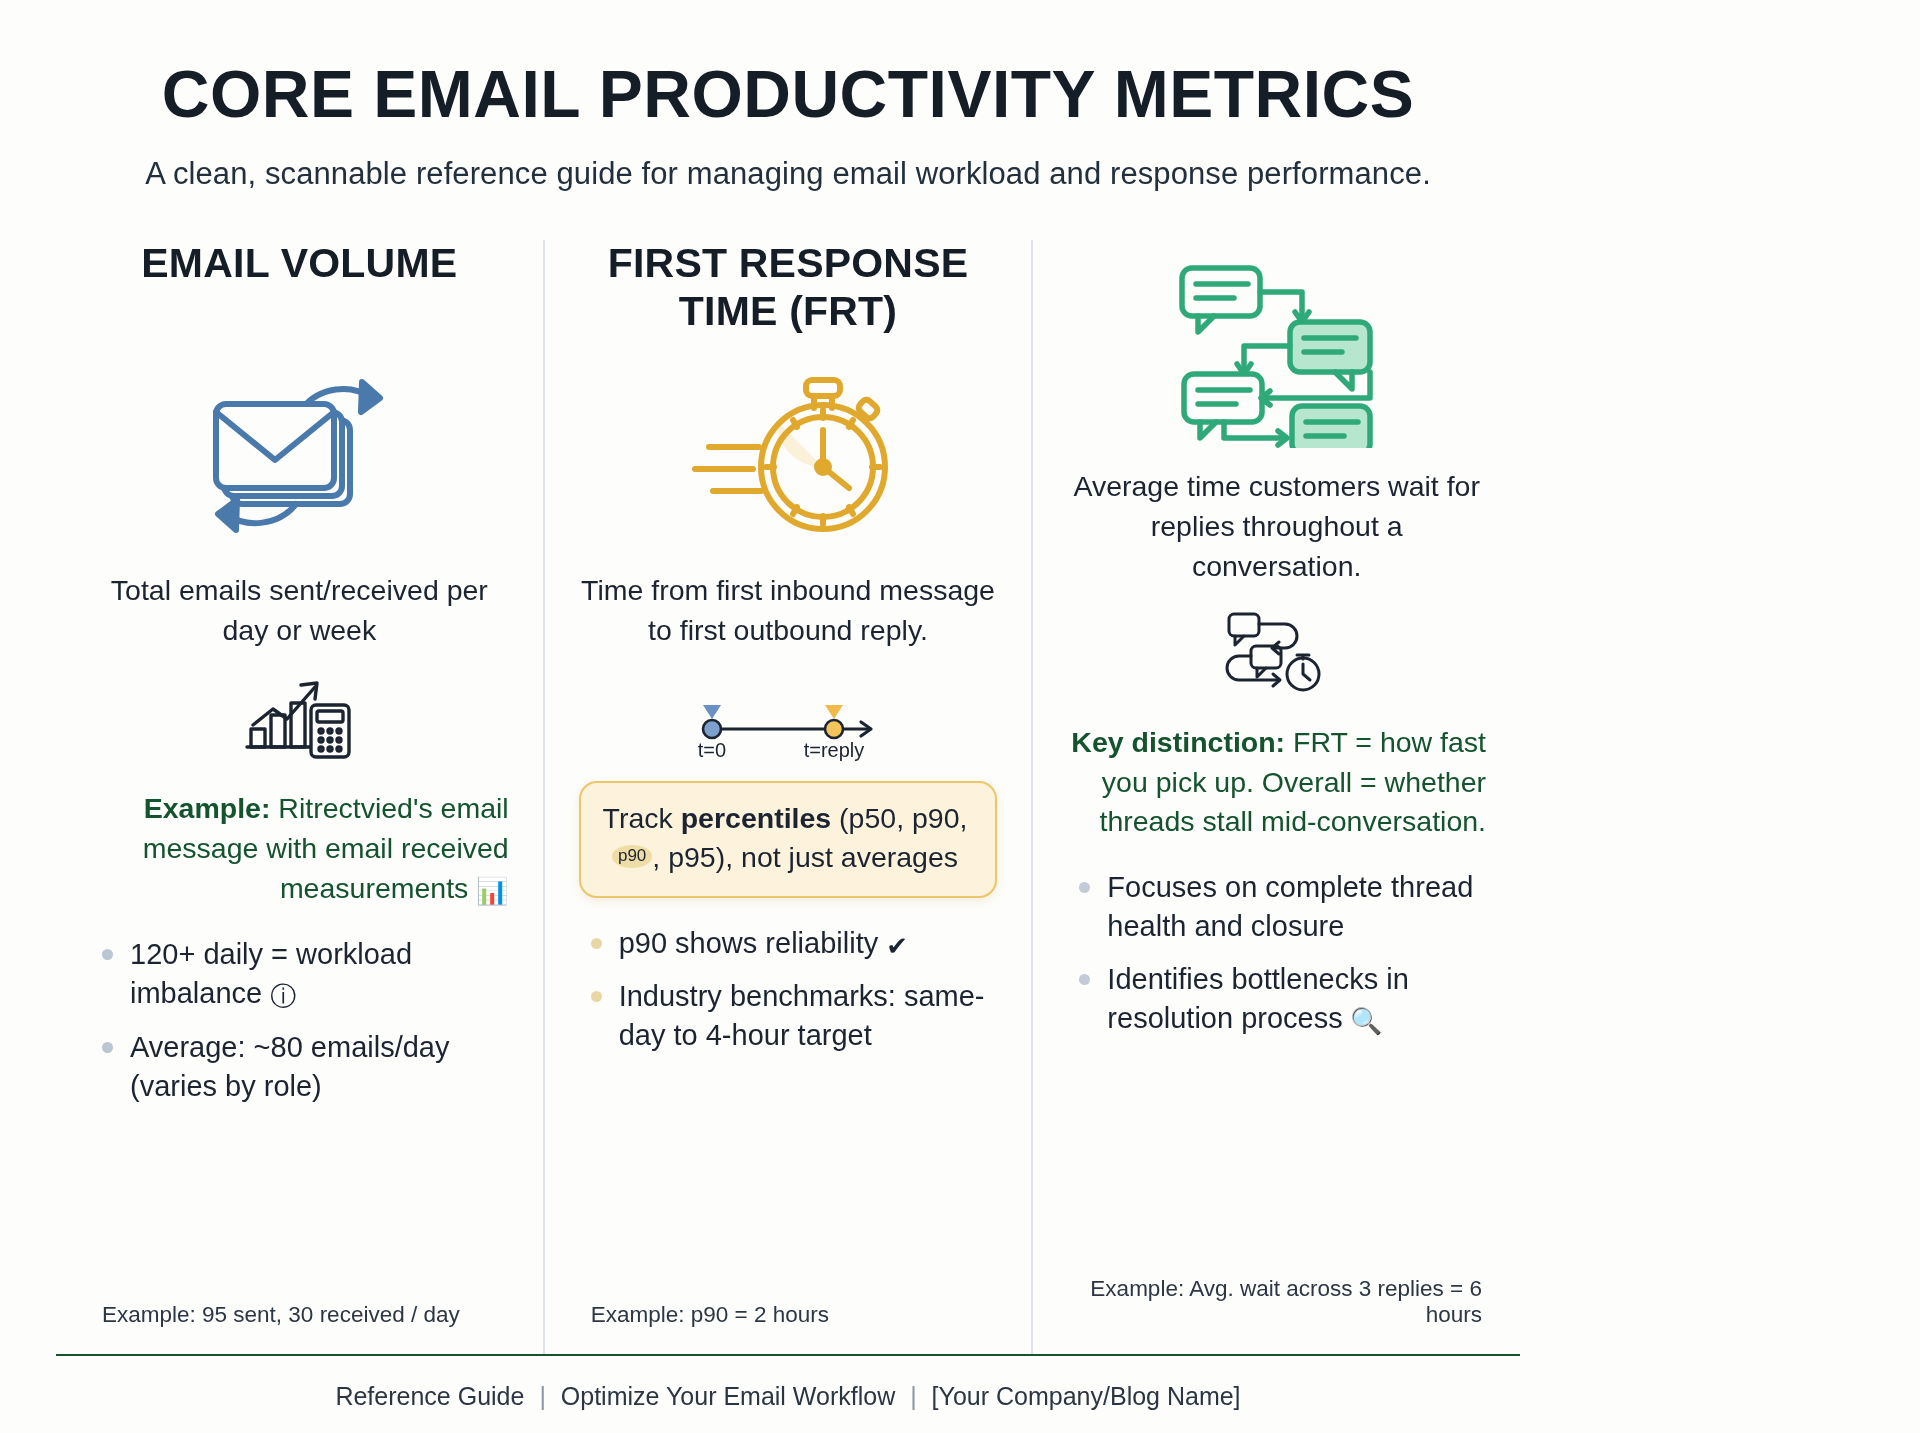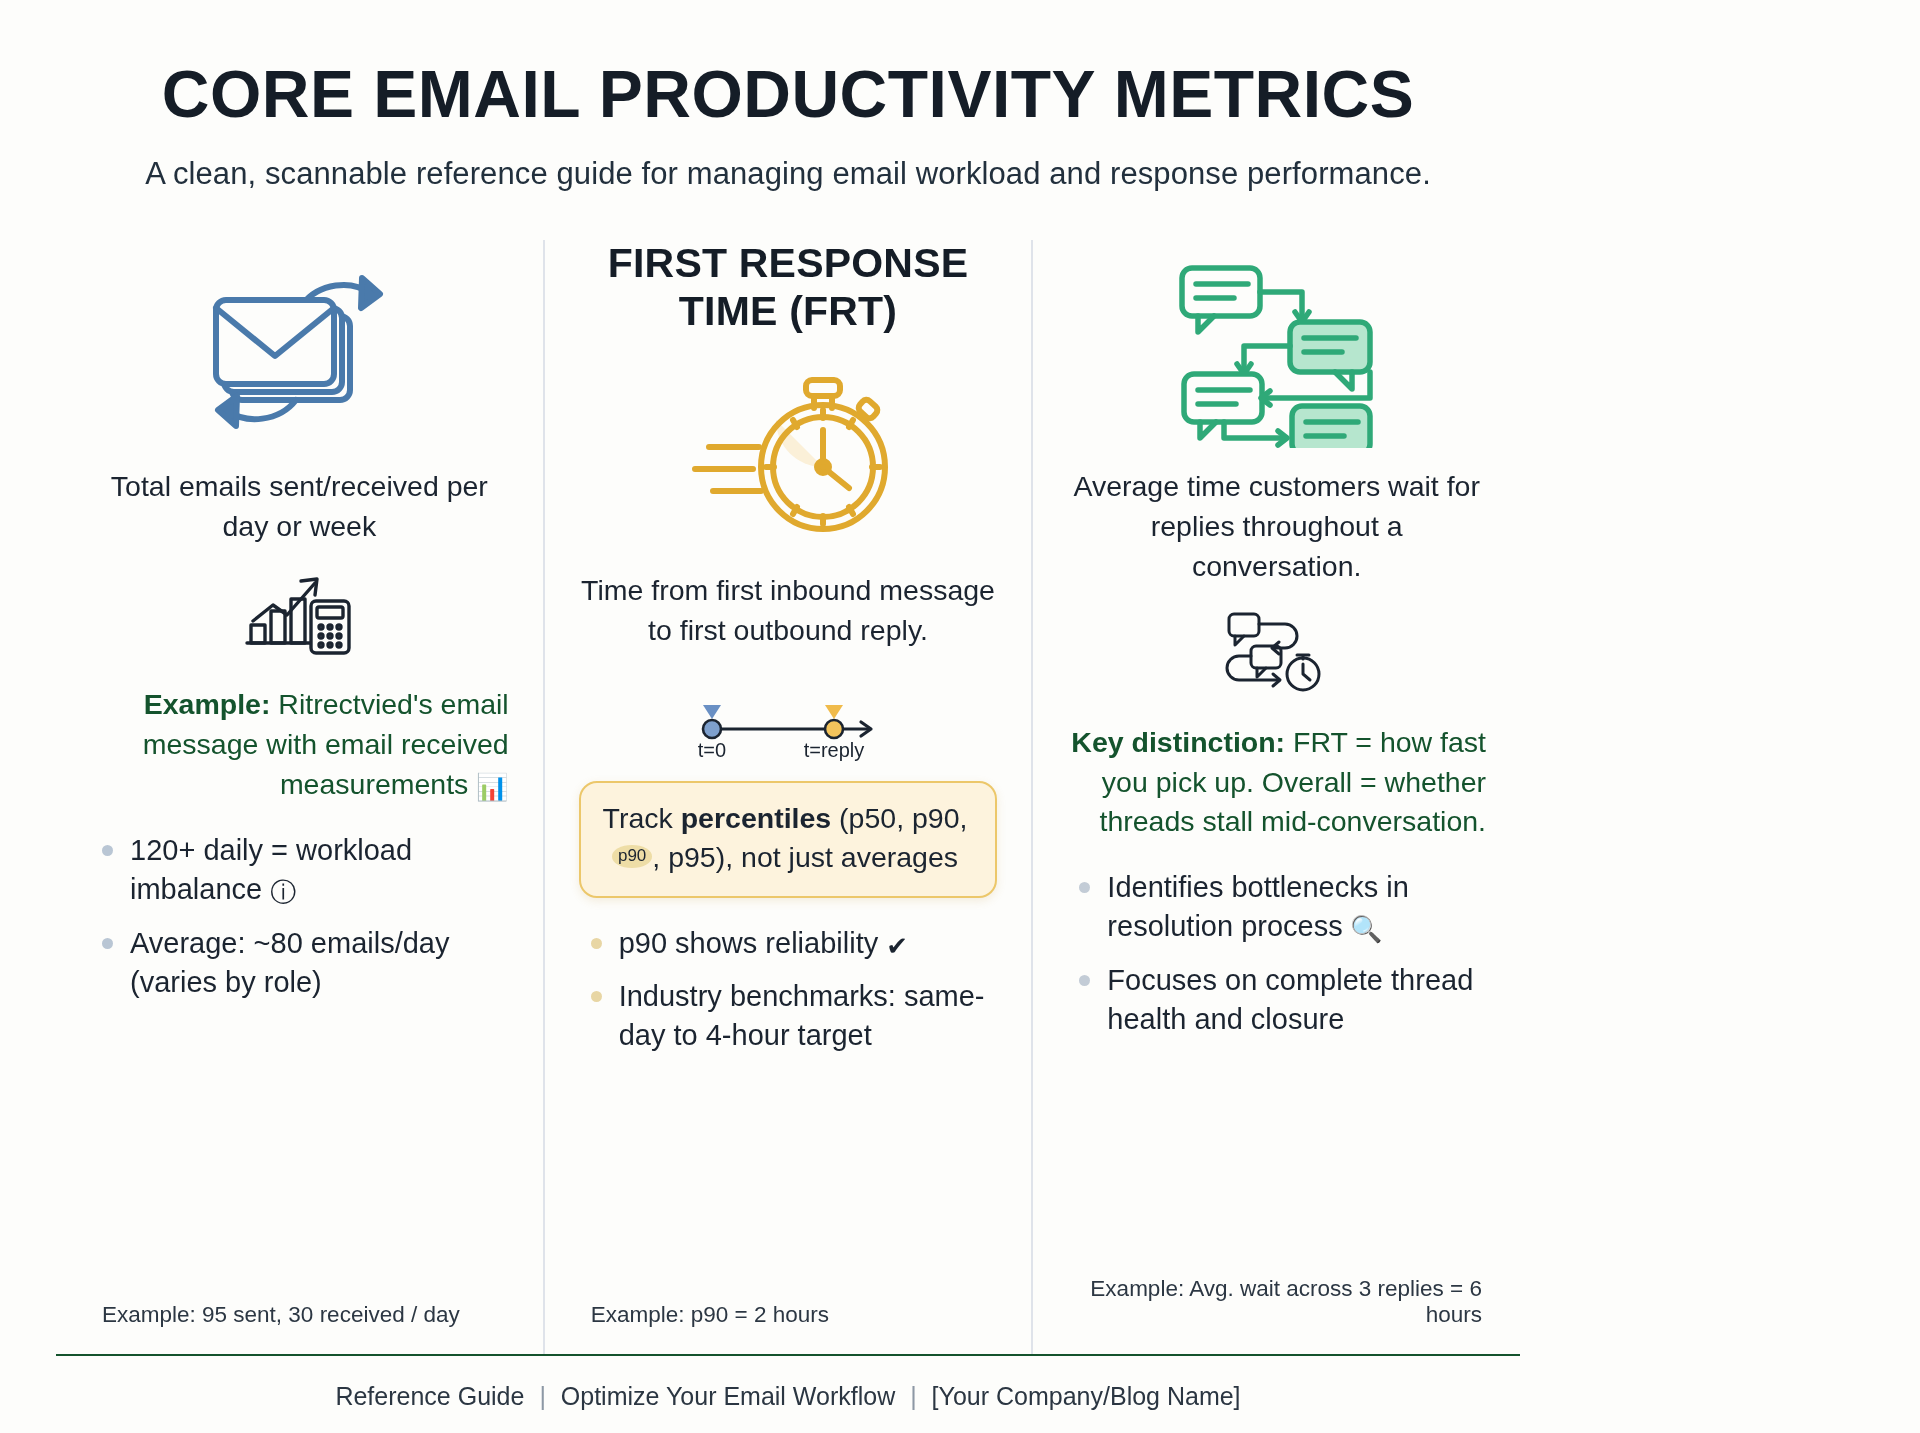--- a/index.html
+++ b/index.html
@@ -184,20 +184,21 @@
 <div class="page">
 
   <div class="header">
     <div class="main-title">CORE EMAIL PRODUCTIVITY METRICS</div>
     <div class="subtitle">A clean, scannable reference guide for managing email workload and response performance.</div>
   </div>
 
   <div class="columns">
 
     <div class="col col-1">
+      <div class="col-title">EMAIL VOLUME</div>
 
       <div class="hero-icon">
         <svg width="230" height="190" viewBox="0 0 230 190" fill="none">
           <g stroke="#4a7aab" stroke-width="6" stroke-linecap="round" stroke-linejoin="round">
             <path d="M118 47 C135 24 168 22 186 35"></path>
             <path d="M178 20 L196 36 L177 50 Z" fill="#4a7aab"></path>
             <rect x="48" y="58" width="118" height="84" rx="10" fill="#fdfdfb"></rect>
             <rect x="40" y="50" width="118" height="84" rx="10" fill="#fdfdfb"></rect>
             <rect x="32" y="42" width="118" height="84" rx="10" fill="#fdfdfb"></rect>
             <path d="M32 50 L91 98 L150 50"></path>
@@ -340,23 +341,23 @@
           <path d="M86 58 v10 l7 6"></path>
           <path d="M80 49 h12 M86 49 v4"></path>
         </svg>
       </div>
 
       <div class="example-lead">
         <b>Key distinction:</b><span> FRT = how fast you pick up. Overall = whether threads stall mid-conversation.</span>
       </div>
 
       <ul class="bullets" style="--bullet:#c3ccd6">
+        <li>Focuses on complete thread health and closure</li>
         <li><span>Identifies bottlenecks in resolution process</span>
           <span class="glyph"> 🔍</span></li>
-        <li>Focuses on complete thread health and closure</li>
       </ul>
 
       <div class="spacer-grow"></div>
       <div class="footnote">Example: Avg. wait across 3 replies = 6 hours</div>
     </div>
 
   </div>
 
   <div class="footer">
     <span>Reference Guide</span>

